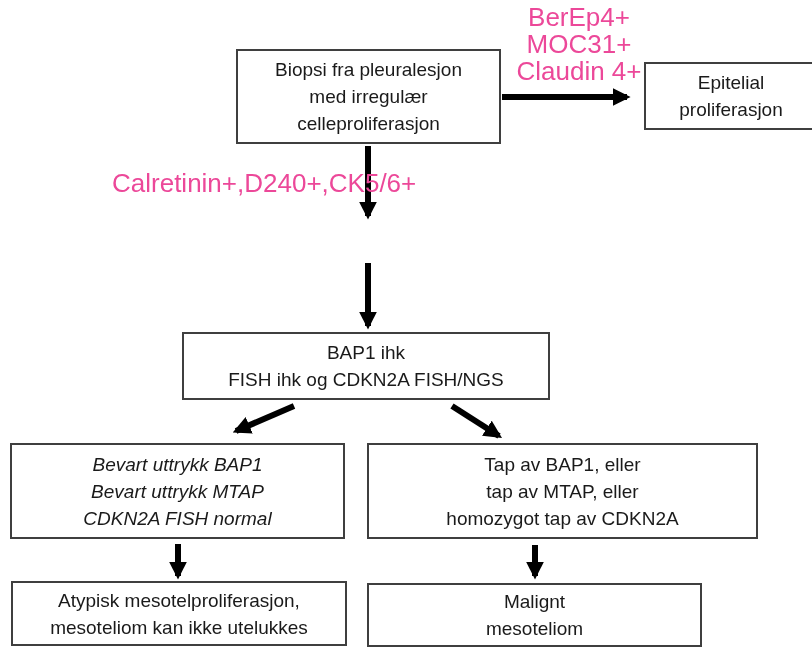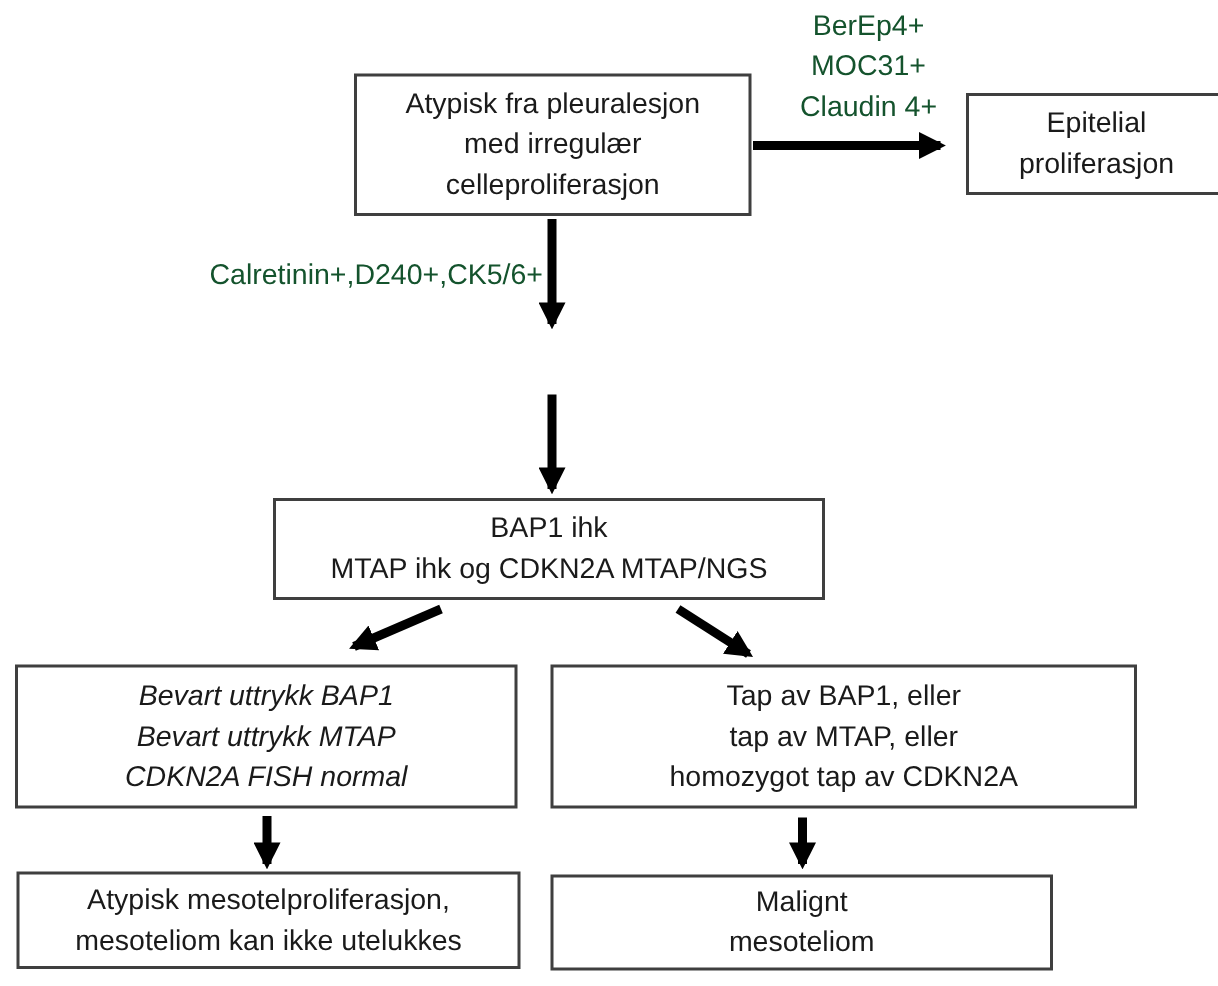--- a/index.html
+++ b/index.html
@@ -34,23 +34,23 @@
     justify-content: center;
     text-align: center;
     white-space: pre-line;
     font-size: 19px;
     line-height: 27px;
     color: #1a1a1a;
   }
   .edge-label {
     position: absolute;
     white-space: pre-line;
-    font-size: 19px;
+    font-size: 26px;
     line-height: 27px;
-    color: #14532d;
+    color: #ec4899;
   }
   #n-biopsi   { left: 236px; top: 49px;  width: 265px; height: 95px; }
   #n-epitelial{ left: 633px; top: 62px;  width: 174px; height: 68px; margin-left: 11px; }
   #n-mesotel  { left: 235px; top: 223px; width: 268px; height: 38px; }
   #n-bap1     { left: 182px; top: 332px; width: 368px; height: 68px; }
   #n-bevart   { left: 10px;  top: 443px; width: 335px; height: 96px; font-style: italic; }
   #n-tap      { left: 367px; top: 443px; width: 391px; height: 96px; }
   #n-atypisk  { left: 11px;  top: 581px; width: 336px; height: 65px; }
   #n-malignt  { left: 367px; top: 583px; width: 335px; height: 64px; }
   #l-epitelial-markers { left: 506px; top: 4px;   width: 146px; text-align: center; }
@@ -69,30 +69,30 @@
     </defs>
     <line x1="502" y1="97" x2="627" y2="97" stroke="#000000" stroke-width="6" marker-end="url(#ah)"></line>
     <line x1="368" y1="146" x2="368" y2="216" stroke="#000000" stroke-width="6" marker-end="url(#ah)"></line>
     <line x1="368" y1="263" x2="368" y2="326" stroke="#000000" stroke-width="6" marker-end="url(#ah)"></line>
     <line x1="294" y1="406" x2="236" y2="431" stroke="#000000" stroke-width="6" marker-end="url(#ah)"></line>
     <line x1="452" y1="406" x2="499" y2="436" stroke="#000000" stroke-width="6" marker-end="url(#ah)"></line>
     <line x1="178" y1="544" x2="178" y2="576" stroke="#000000" stroke-width="6" marker-end="url(#ah)"></line>
     <line x1="535" y1="545" x2="535" y2="576" stroke="#000000" stroke-width="6" marker-end="url(#ah)"></line>
   </svg>
 
-  <div class="node" id="n-biopsi">Atypisk fra pleuralesjon
+  <div class="node" id="n-biopsi">Biopsi fra pleuralesjon
 med irregulær
 celleproliferasjon</div>
 
   <div class="node" id="n-epitelial">Epitelial
 proliferasjon</div>
 
 
   <div class="node" id="n-bap1">BAP1 ihk
-MTAP ihk og CDKN2A MTAP/NGS</div>
+FISH ihk og CDKN2A FISH/NGS</div>
 
   <div class="node" id="n-bevart">Bevart uttrykk BAP1
 Bevart uttrykk MTAP
 CDKN2A FISH normal</div>
 
   <div class="node" id="n-tap">Tap av BAP1, eller
 tap av MTAP, eller
 homozygot tap av CDKN2A</div>
 
   <div class="node" id="n-malignt">Malignt

